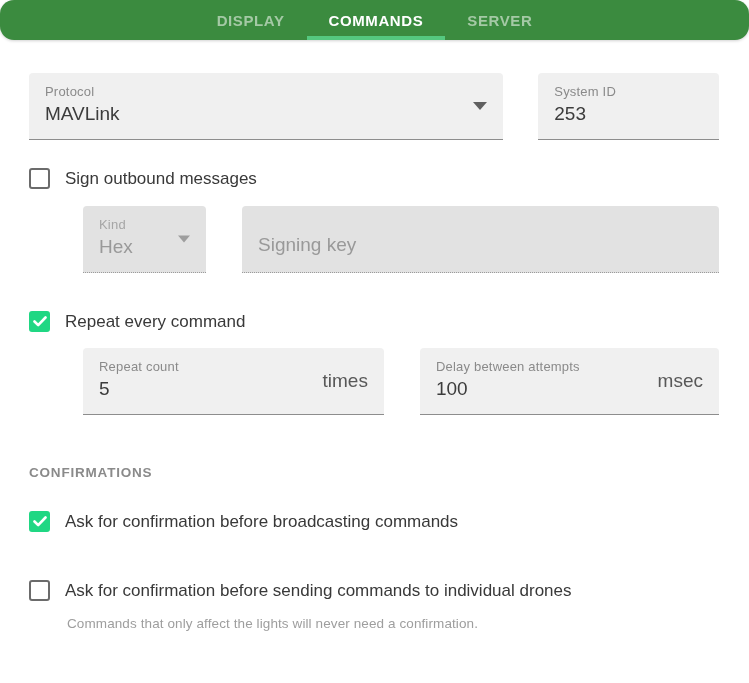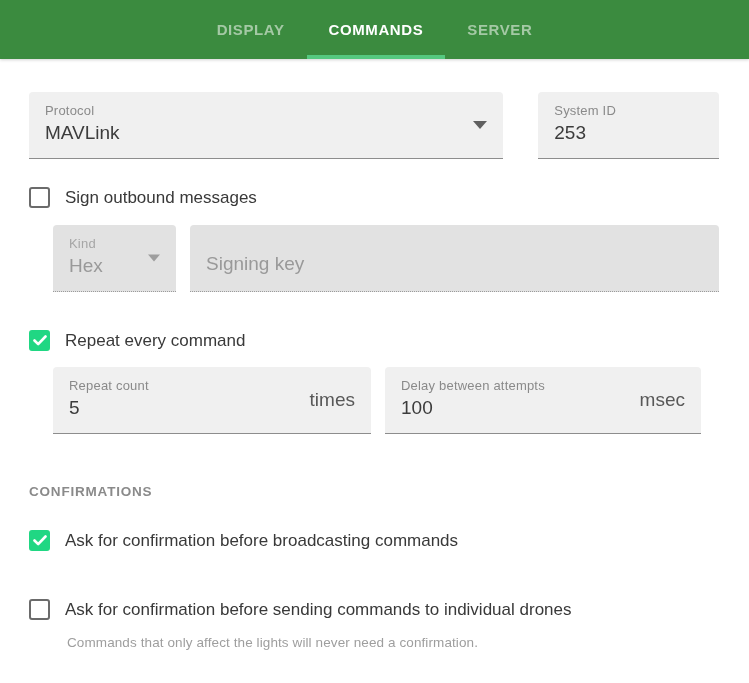--- a/index.html
+++ b/index.html
@@ -6,26 +6,27 @@
   body {
     width: 749px; height: 683px;
     background: #ffffff;
     font-family: "Liberation Sans", sans-serif;
     overflow: hidden;
     position: relative;
   }
 
   
   .header {
-    height: 59px;
+    height: 40px;
     background: var(--header-green, #3b8b3f);
     display: flex;
     justify-content: center;
     box-shadow: 0 1px 3px rgba(0,0,0,0.18);
     position: relative;
+    border-radius: 14px;
   }
   .tab {
     position: relative;
     padding: 0 22px;
     display: flex;
     align-items: center;
     color: var(--tab-inactive, #a4c9a5);
     font-size: 15px;
     font-weight: bold;
     letter-spacing: 0.6px;
@@ -37,21 +38,21 @@
     position: absolute;
     left: 0; right: 0; bottom: 0;
     height: 4px;
     background: var(--tab-indicator, #55c87f);
   }
 
   
   .main { padding: 33px 30px 0 29px; }
 
   .row { display: flex; gap: 35px; }
-  .row.indent { margin-left: 24px; gap: 14px; }
+  .row.indent { margin-left: 54px; gap: 36px; }
 
   .field {
     background: #f0f0f0;
     border-radius: 4px 4px 0 0;
     border-bottom: 1px solid #8d8d8d;
     box-sizing: border-box;
     height: 67px;
     padding: 11px 16px 0 16px;
     position: relative;
   }

